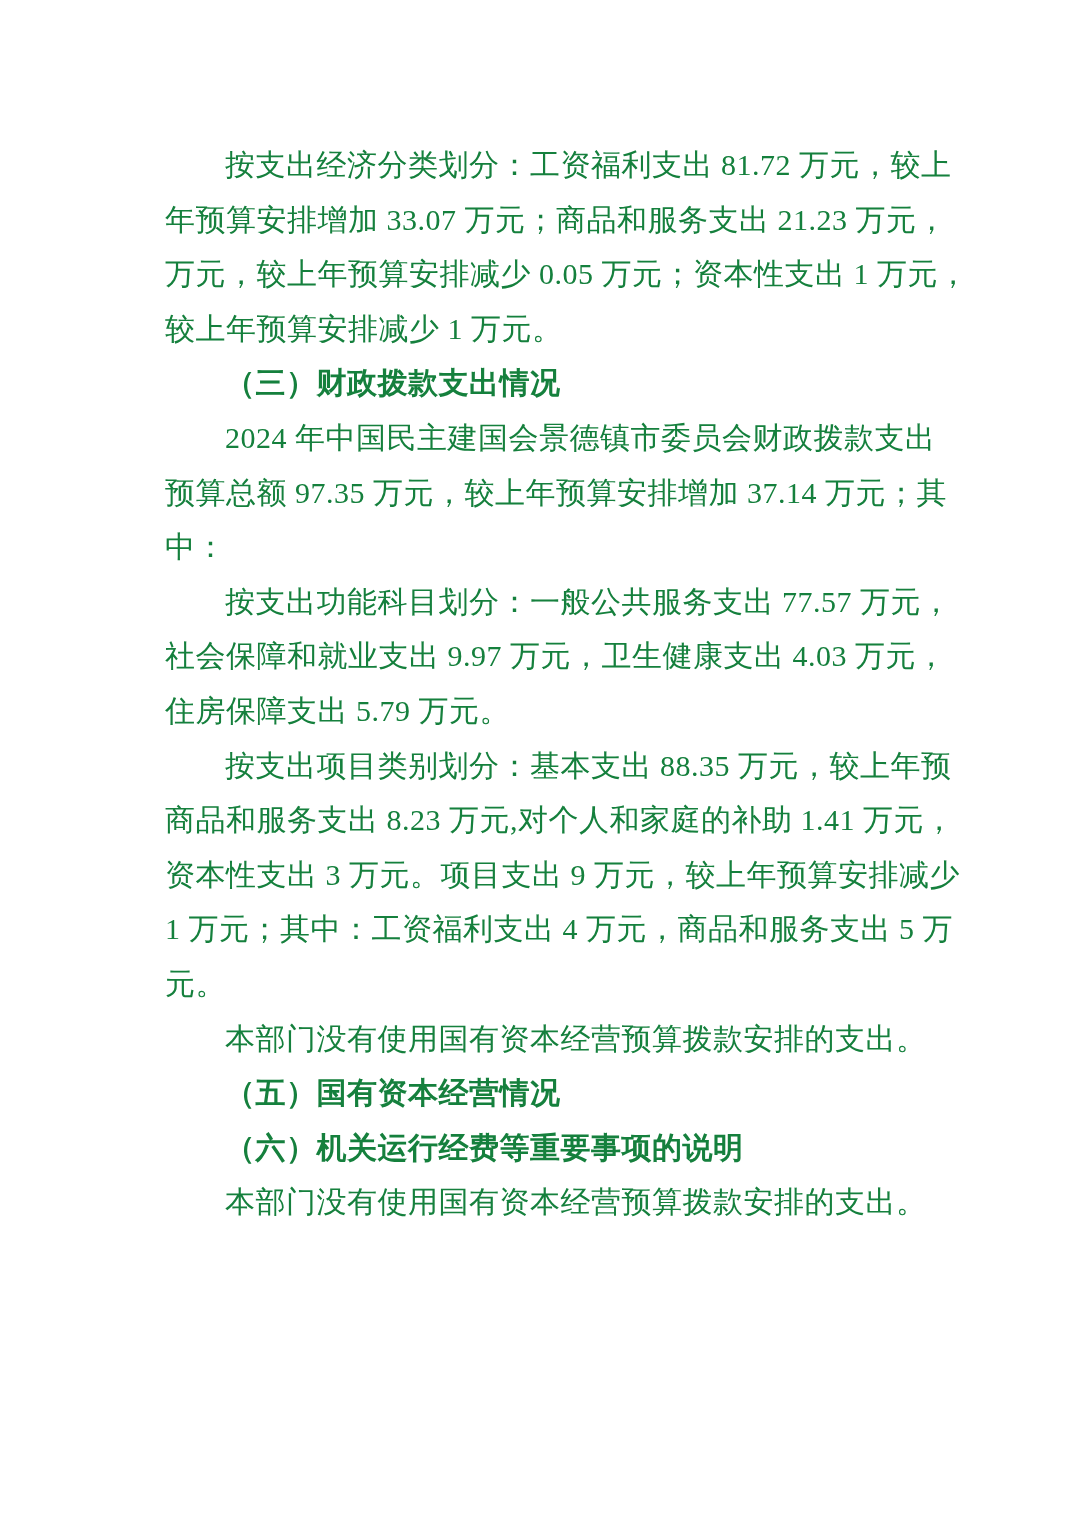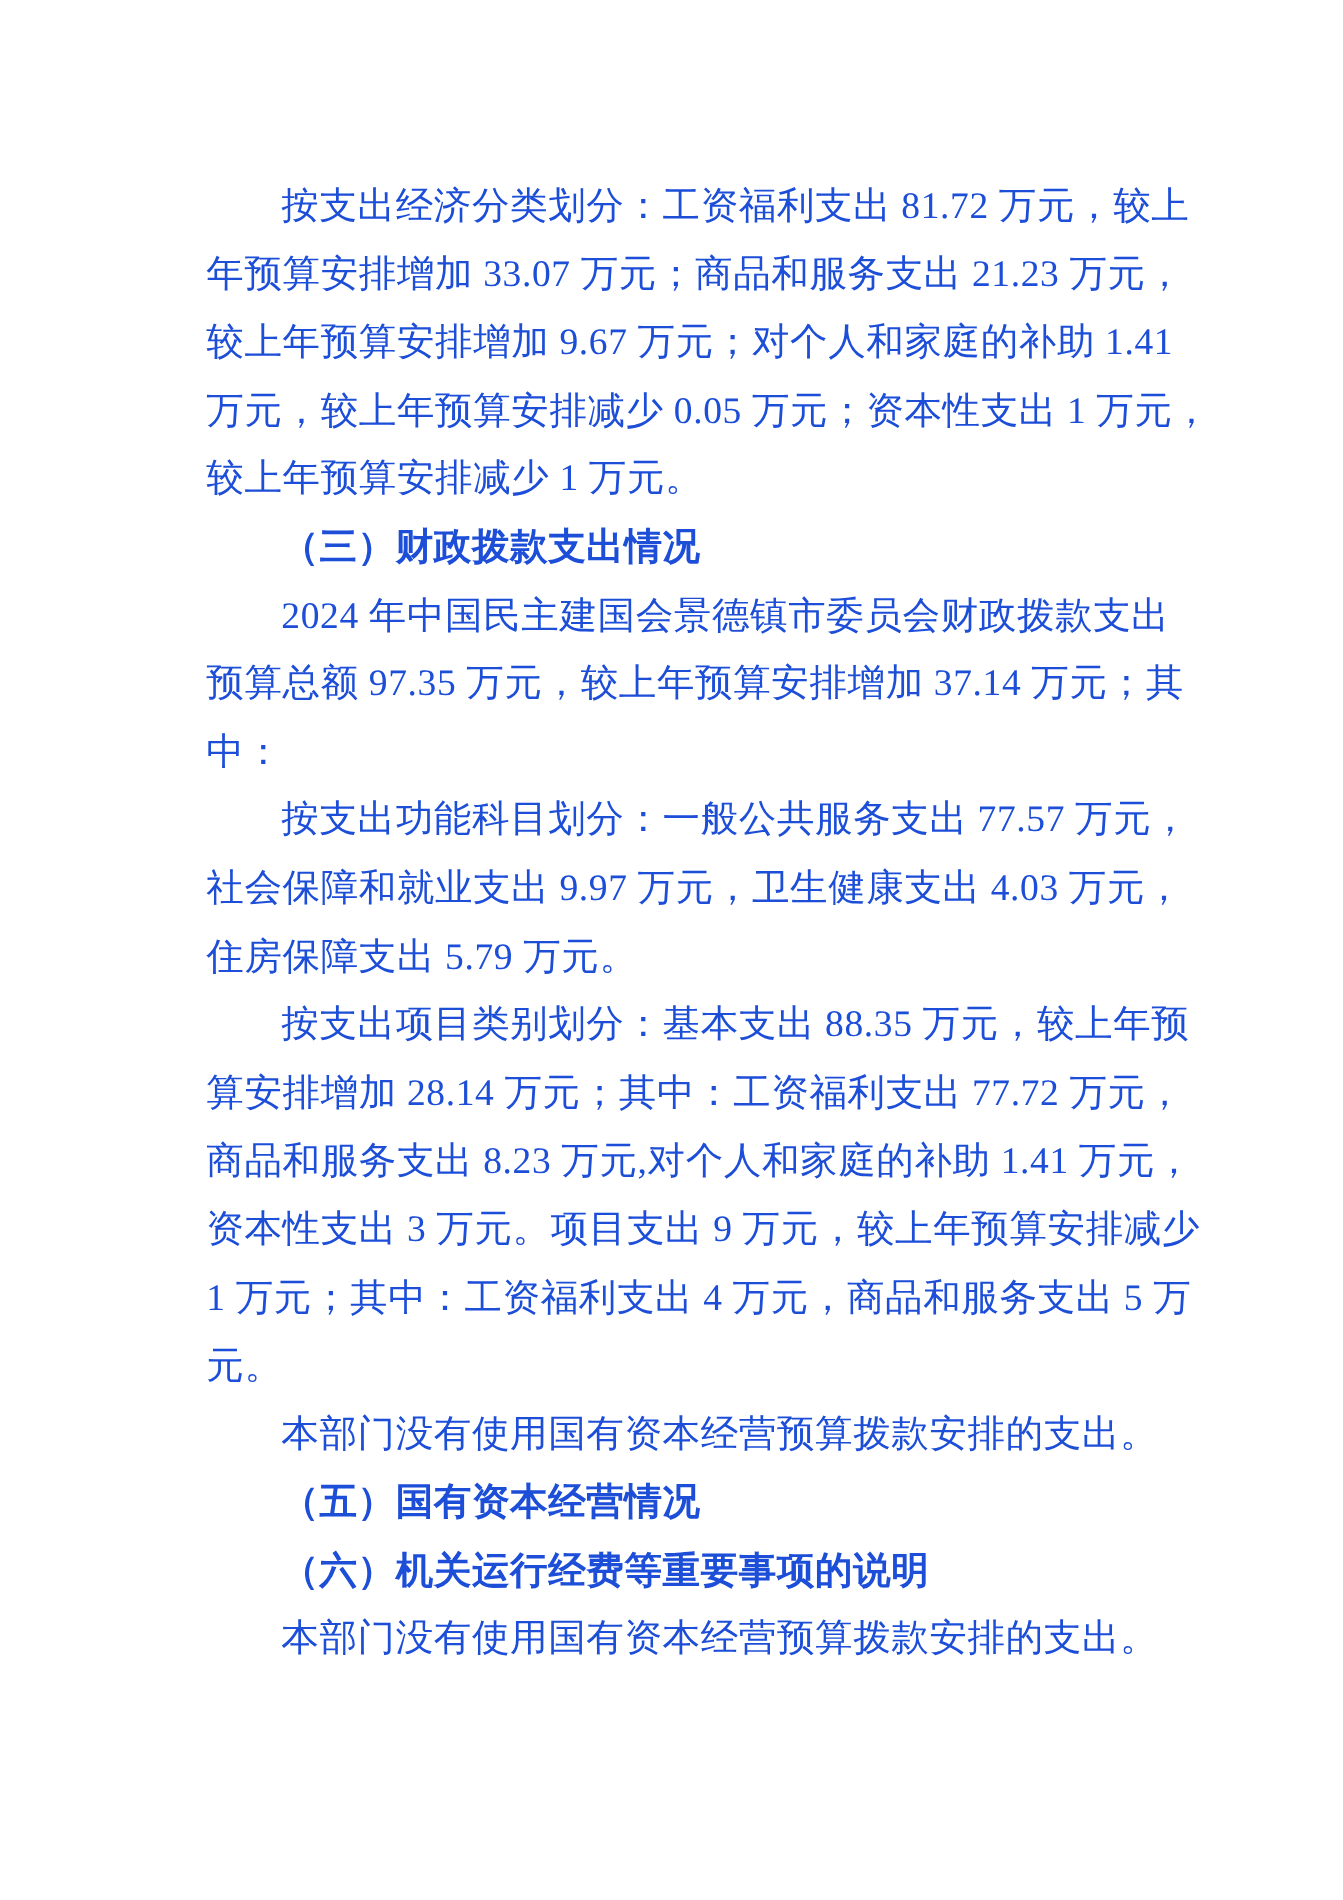--- a/index.html
+++ b/index.html
@@ -40,44 +40,42 @@
   }
   .heading .line {
     font-weight: 700;
     text-align: right;
     text-align-last: left;
   }
 </style>
 </head>
 <body>
 
-<div class="page" style="color: #1d4ed8; background: rgb(255, 255, 255);">
+<div class="page" style="color: #15803d; background: rgb(255, 255, 255);">
     <div class="block paragraph">
       <div class="line indent">按支出经济分类划分：工资福利支出 81.72 万元，较上</div>
       <div class="line">年预算安排增加 33.07 万元；商品和服务支出 21.23 万元，</div>
-      <div class="line">较上年预算安排增加 9.67 万元；对个人和家庭的补助 1.41</div>
       <div class="line">万元，较上年预算安排减少 0.05 万元；资本性支出 1 万元，</div>
       <div class="line lastline">较上年预算安排减少 1 万元。</div>
     </div>
     <div class="block heading">
       <div class="line indent lastline">（三）财政拨款支出情况</div>
     </div>
     <div class="block paragraph">
       <div class="line indent">2024 年中国民主建国会景德镇市委员会财政拨款支出</div>
       <div class="line">预算总额 97.35 万元，较上年预算安排增加 37.14 万元；其</div>
       <div class="line lastline">中：</div>
     </div>
     <div class="block paragraph">
       <div class="line indent">按支出功能科目划分：一般公共服务支出 77.57 万元，</div>
       <div class="line">社会保障和就业支出 9.97 万元，卫生健康支出 4.03 万元，</div>
       <div class="line lastline">住房保障支出 5.79 万元。</div>
     </div>
     <div class="block paragraph">
       <div class="line indent">按支出项目类别划分：基本支出 88.35 万元，较上年预</div>
-      <div class="line">算安排增加 28.14 万元；其中：工资福利支出 77.72 万元，</div>
       <div class="line">商品和服务支出 8.23 万元,对个人和家庭的补助 1.41 万元，</div>
       <div class="line">资本性支出 3 万元。项目支出 9 万元，较上年预算安排减少</div>
       <div class="line">1 万元；其中：工资福利支出 4 万元，商品和服务支出 5 万</div>
       <div class="line lastline">元。</div>
     </div>
     <div class="block paragraph">
       <div class="line indent lastline">本部门没有使用国有资本经营预算拨款安排的支出。</div>
     </div>
     <div class="block heading">
       <div class="line indent lastline">（五）国有资本经营情况</div>

